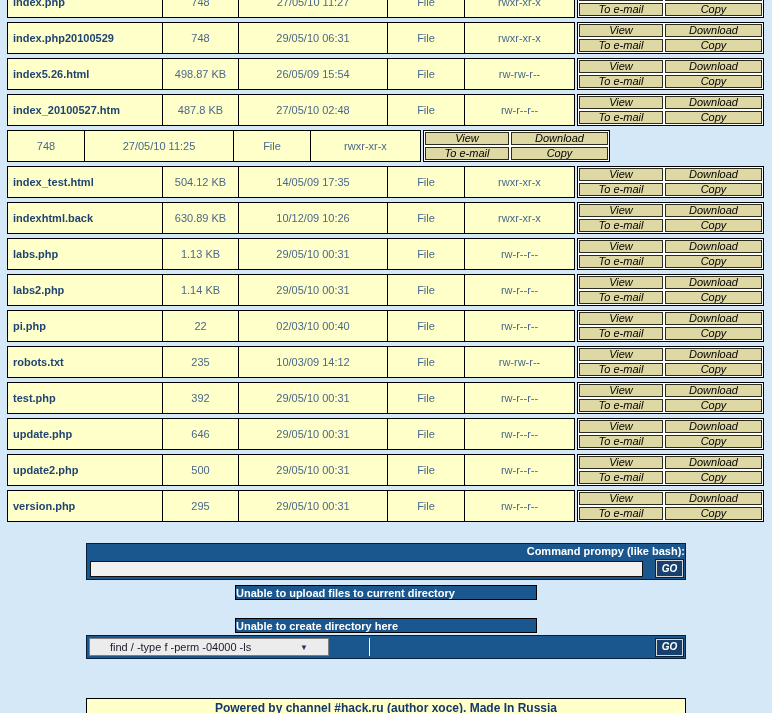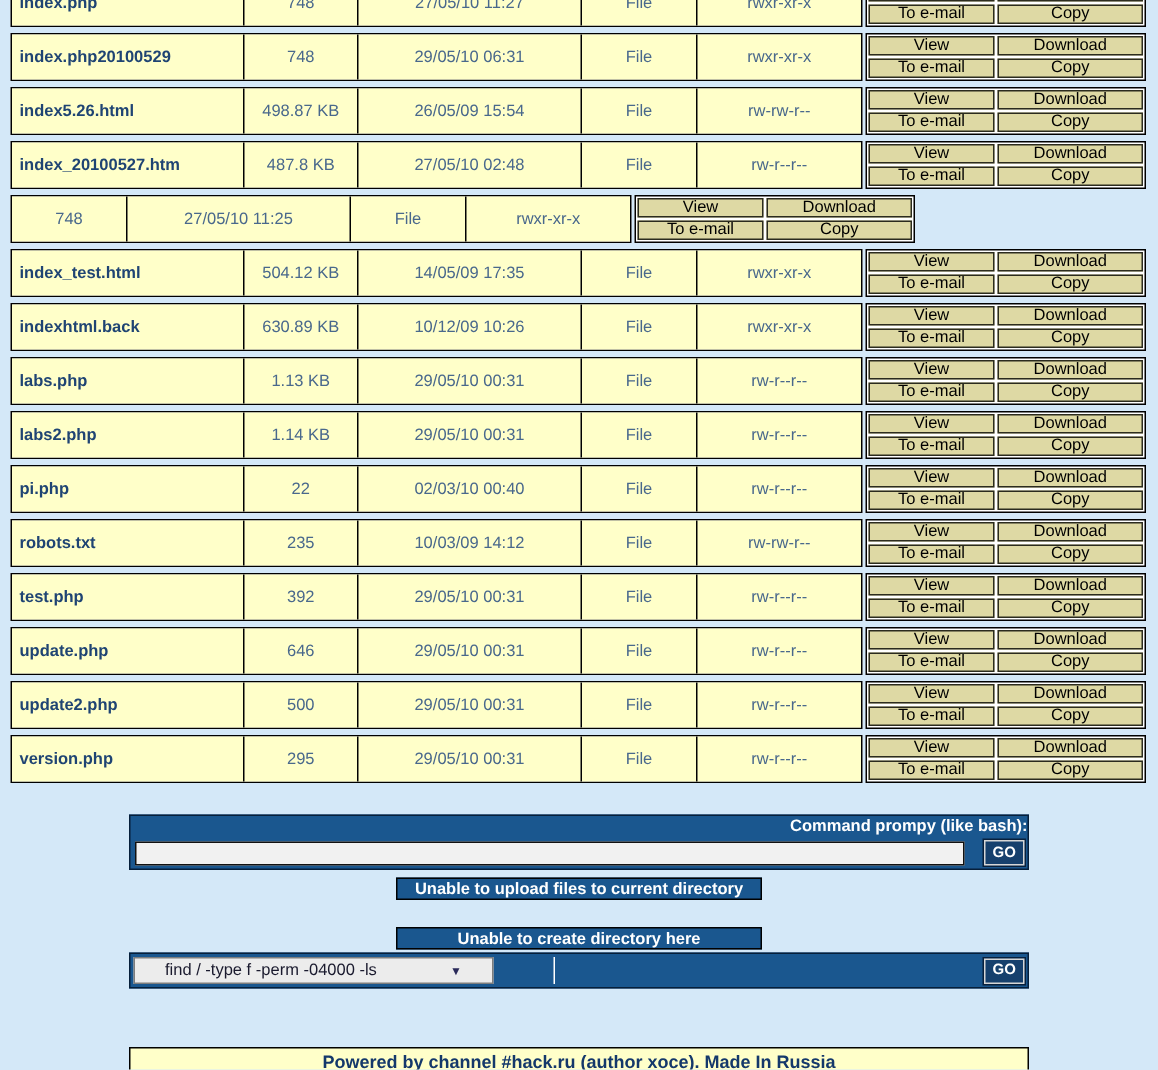--- a/index.html
+++ b/index.html
@@ -27,36 +27,36 @@
   .cell + .cell{border-left:1px solid #000;}
   .cell.name{width:154px;justify-content:flex-start;padding-left:5px;}
   .cell.size{width:76px;}
   .cell.date{width:149px;}
   .cell.type{width:77px;}
   .cell.perms{width:110px;}
   .filelink{color:var(--link-navy);font-weight:bold;font-size:11px;cursor:pointer;}
   .actions{margin-left:2px;border:1px solid #000;background:#fff;padding:1px;
            display:grid;grid-template-columns:84px 97px;grid-template-rows:1fr 1fr;gap:2px;height:32px;}
   .act-btn{background:var(--button-beige);border:1px solid #2b2b1e;font-size:11px;line-height:11px;
-           color:#000;font-family:"Liberation Sans",sans-serif;padding:0;cursor:pointer;}
+           color:#000;font-family:"Liberation Sans",sans-serif;padding:0;cursor:pointer;font-style:italic;}
 
   
   .panel{width:600px;margin:0 auto;background:var(--accent-blue);border:1px solid var(--panel-border);}
   .command-panel{margin-top:21px;}
   .panel-title{height:15px;line-height:15px;text-align:right;color:#fff;font-weight:bold;font-size:11px;}
   .panel-row{display:flex;align-items:center;padding:1px 2px 2px 2px;}
   .cmd-input{height:16px;width:553px;margin-left:1px;background:#f1f1f1;border:1px solid #111;
              font-size:11px;font-family:"Liberation Sans",sans-serif;padding:0 2px;}
   .go-btn{margin-left:auto;width:27px;height:17px;background:var(--go-blue);color:#fff;font-weight:bold;
           font-size:10px;line-height:1;border:1px solid #d6d6d6;box-shadow:0 0 0 1px #08203c;
-          font-family:"Liberation Sans",sans-serif;padding:0;cursor:pointer;}
-
-  
-  .msg-bar{width:244px;height:15px;line-height:14px;margin:5px auto 0;background:var(--accent-blue);
-           color:#fff;font-weight:bold;font-size:11px;text-align:center;border:1px solid #000;}
+          font-family:"Liberation Sans",sans-serif;padding:0;cursor:pointer;font-style:italic;}
+
+  
+  .msg-bar{width:302px;height:15px;line-height:14px;margin:5px auto 0;background:var(--accent-blue);
+           color:#fff;font-weight:bold;font-size:11px;text-align:left;border:1px solid #000;}
   .msg-bar + .msg-bar{margin-top:18px;}
 
   
   .requests-panel{margin-top:2px;}
   .requests-panel .panel-row{padding:2px;}
   .select{width:240px;height:18px;background:#ececec;border:1px solid #7d7d7d;display:flex;
           align-items:center;font-size:11px;color:#1a1a2e;padding:0 20px;cursor:pointer;}
   .select .arrow{margin-left:auto;font-size:8px;color:#2a2a5a;}
   .dark-input{flex:1;height:18px;margin-left:40px;border-left:1px solid #fff;background:transparent;cursor:text;}
 

